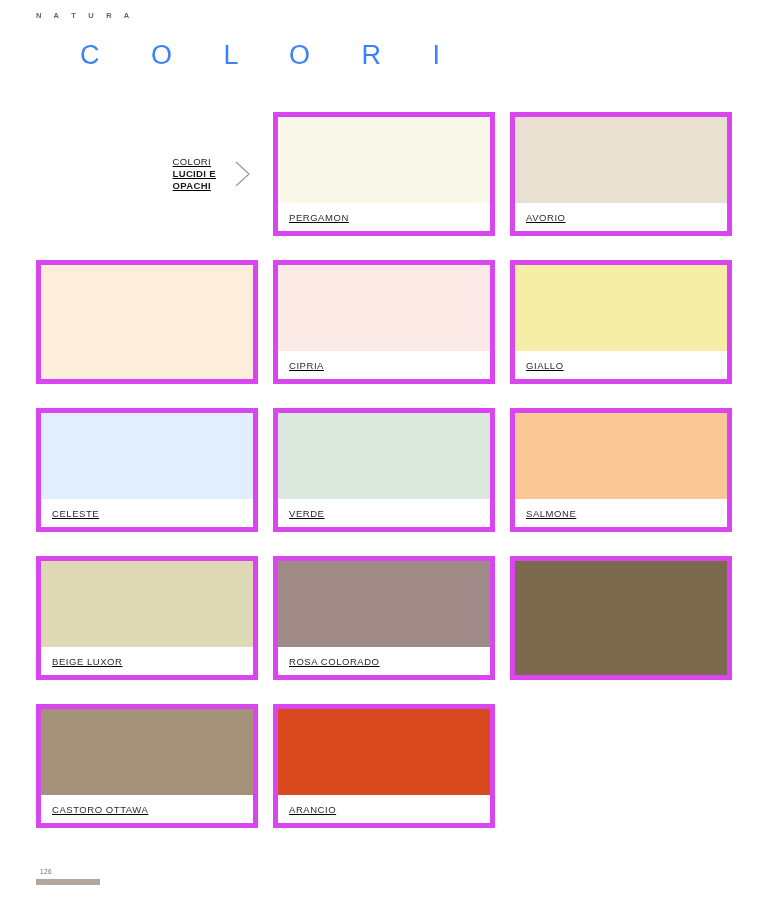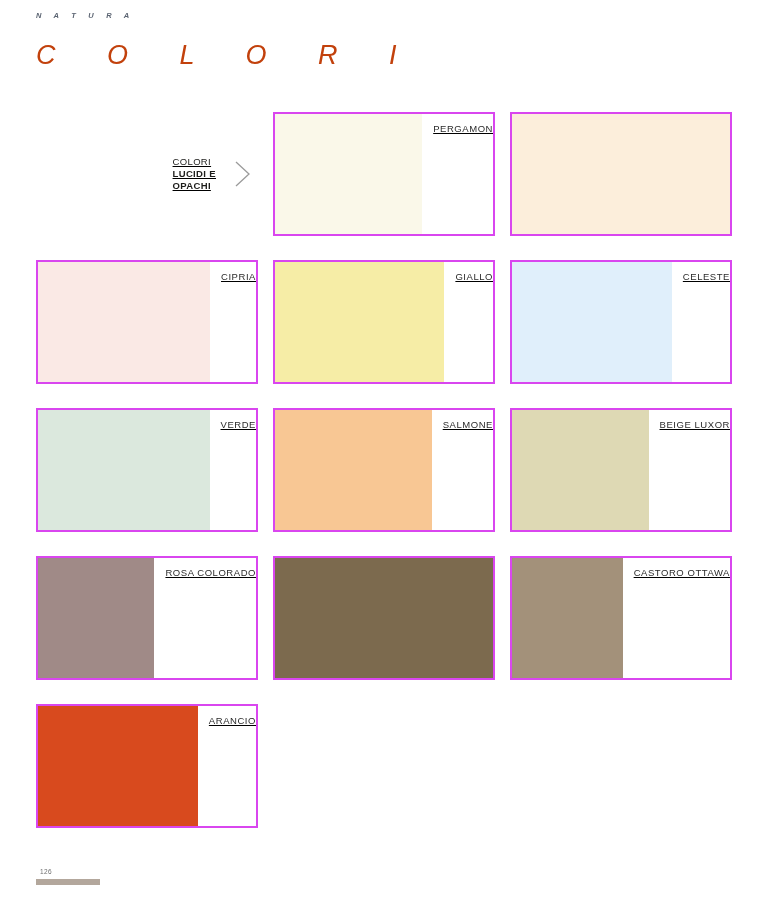--- a/index.html
+++ b/index.html
@@ -12,36 +12,36 @@
     height: 903px;
     font-family: "Liberation Sans", sans-serif;
     -webkit-font-smoothing: antialiased;
     position: relative;
     overflow: hidden;
   }
 
   
   .page-header {
     padding: 12px 0 0 36px;
-    font-style: italic;
   }
   .brand-eyebrow {
     font-size: 7.5px;
     letter-spacing: 5.2px;
     color: #5b6472;
     font-weight: 700;
     line-height: 1;
     margin-bottom: 22px;
   }
   .page-title {
     font-size: 27px;
     letter-spacing: 22px;
-    color: #c2410c;
+    color: #3b82f6;
     font-weight: 400;
     line-height: 1;
+    margin-left: 44px;
   }
 
   
   .swatch-grid {
     position: absolute;
     top: 112px;
     left: 36px;
     width: 702px;
     display: grid;
     grid-template-columns: repeat(3, 222px);
@@ -50,25 +50,25 @@
     text-decoration: underline;
   }
 
   .grid-cell {
     width: 222px;
   }
 
   .swatch {
     width: 222px;
     height: 124px;
-    border: 2px solid #d946ef;
+    border: 5px solid #d946ef;
     box-sizing: border-box;
     background: #fff;
     display: flex;
-    flex-direction: row;
+    flex-direction: column;
   }
   .swatch-color {
     flex: 1 1 auto;
     min-height: 0;
   }
   .swatch-caption {
     height: 28px;
     flex: 0 0 28px;
     background: #ffffff;
     display: flex;
@@ -161,20 +161,26 @@
   </div>
 
   <div class="grid-cell">
       <div class="swatch">
         <div class="swatch-color" style="background: rgb(250, 248, 233);"></div>
         <div class="swatch-caption">PERGAMON</div>
       </div>
     </div>
   <div class="grid-cell">
       <div class="swatch">
+        <div class="swatch-color" style="background: rgb(233, 224, 210);"></div>
+        <div class="swatch-caption">AVORIO</div>
+      </div>
+    </div>
+  <div class="grid-cell">
+      <div class="swatch">
         <div class="swatch-color" style="background: rgb(252, 238, 219);"></div>
       </div>
     </div>
   <div class="grid-cell">
       <div class="swatch">
         <div class="swatch-color" style="background: rgb(250, 233, 229);"></div>
         <div class="swatch-caption">CIPRIA</div>
       </div>
     </div>
   <div class="grid-cell">

